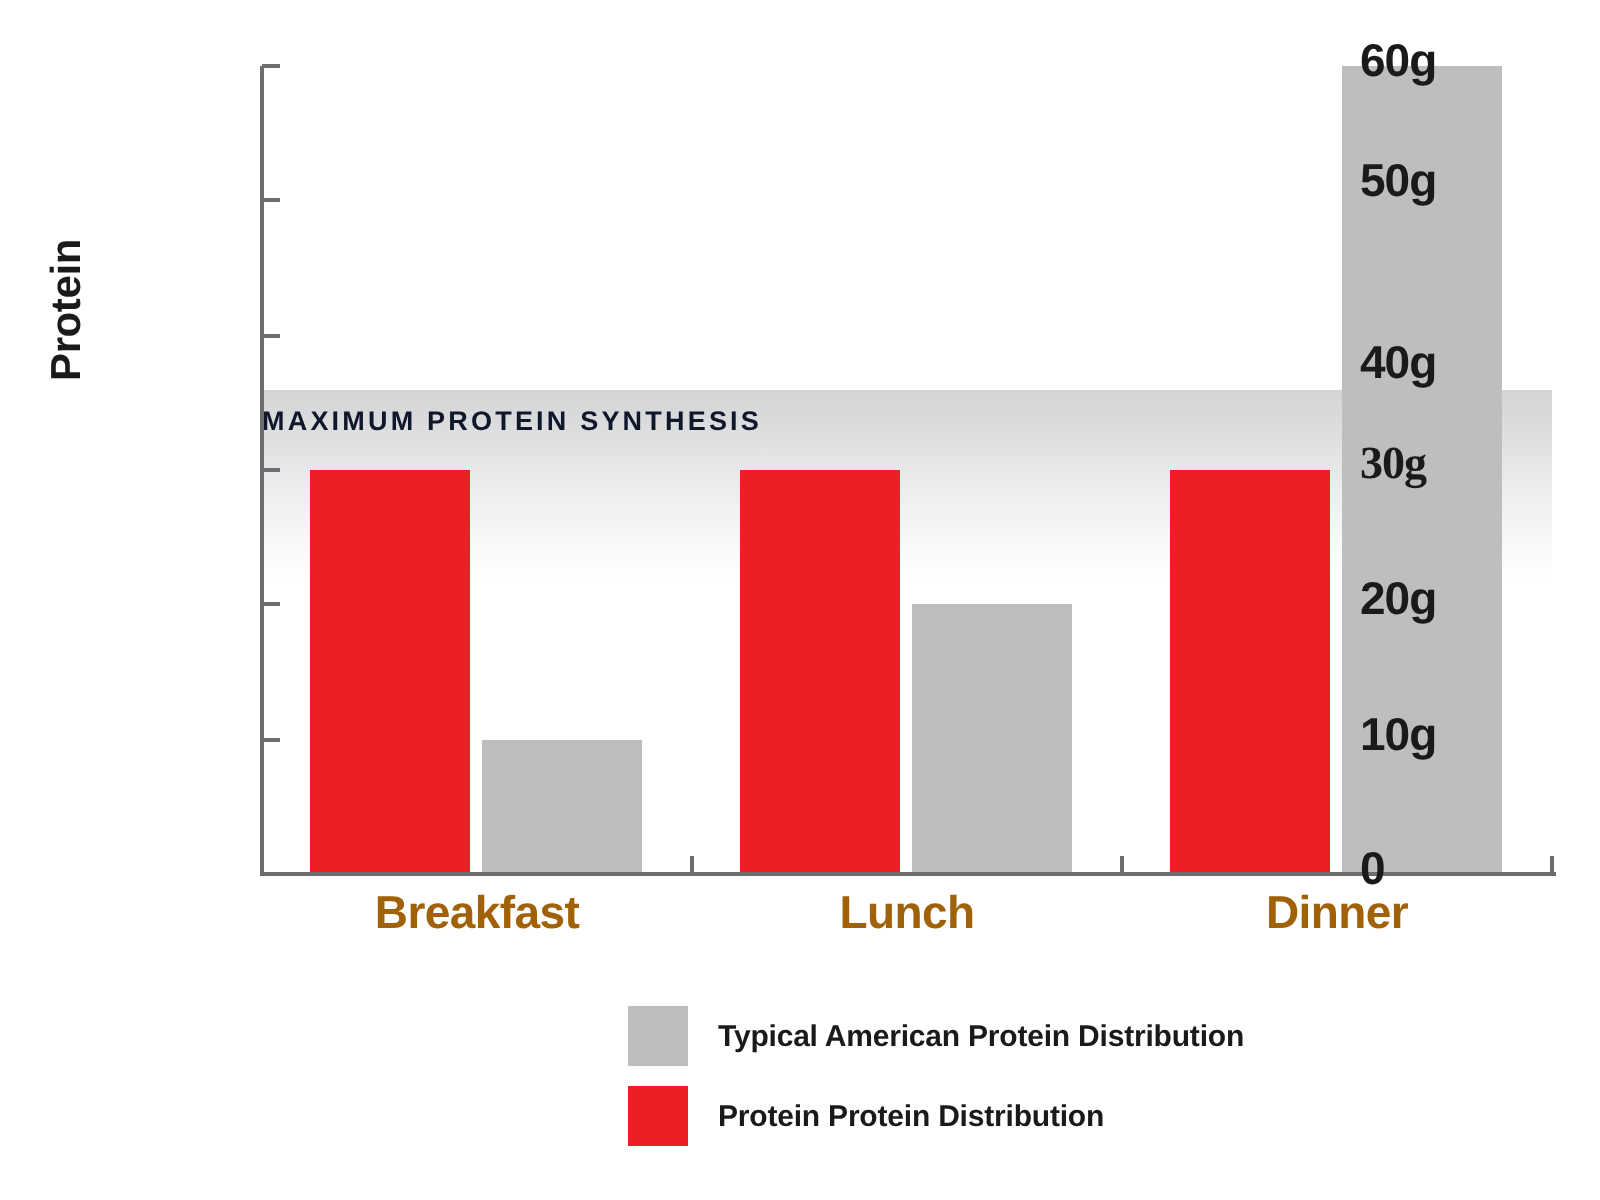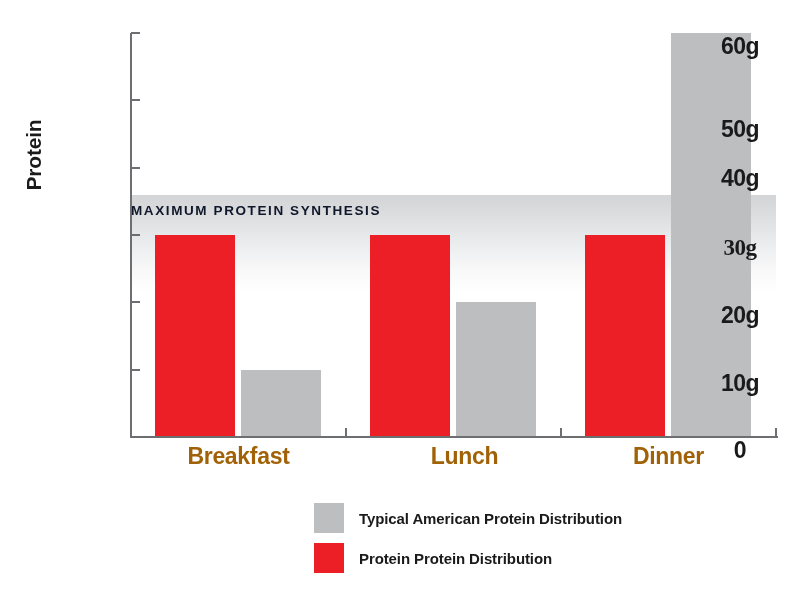--- a/index.html
+++ b/index.html
@@ -63,26 +63,25 @@
     position: absolute;
     left: 131px;
     width: 9px;
     height: 2px;
     background: #6d6e71;
   }
   .y-tick-label {
     position: absolute;
     right: 0;
     width: 120px;
-    text-align: center;
+    text-align: left;
     font-size: 23px;
     font-weight: bold;
     color: #1a1a1a;
     letter-spacing: -0.5px;
-    margin-top: 16px;
   }
 
   
   .x-tick {
     position: absolute;
     top: 428px;
     width: 2px;
     height: 9px;
     background: #6d6e71;
   }
@@ -188,42 +187,42 @@
       <div class="bar bar-typical" style="left: 540px; width: 80px; height: 404px;"></div>
     </div>
 
   <div class="axis-y-line"></div>
   <div class="axis-x-line"></div>
 
   <div id="y-axis-group">
       <div class="y-tick" style="top: 32px;"></div>
       <div class="y-tick-label" style="top: 17px;">60g</div>
       <div class="y-tick" style="top: 99.3333px;"></div>
-      <div class="y-tick-label" style="top: 100px;">50g</div>
+      <div class="y-tick-label" style="top: 77px;">50g</div>
       <div class="y-tick" style="top: 166.667px;"></div>
-      <div class="y-tick-label" style="top: 149px;">40g</div>
+      <div class="y-tick-label" style="top: 168px;">40g</div>
       <div class="y-tick" style="top: 234px;"></div>
       <div class="y-tick-label" style="top: 219px; font-family: Liberation Serif, serif;">30g</div>
       <div class="y-tick" style="top: 301.333px;"></div>
       <div class="y-tick-label" style="top: 286.333px;">20g</div>
       <div class="y-tick" style="top: 368.667px;"></div>
       <div class="y-tick-label" style="top: 353.667px;">10g</div>
       <div class="y-tick" style="top: 436px;"></div>
       <div class="y-tick-label" style="top: 421px;">0</div>
     </div>
 
   <div id="x-ticks-group">
       <div class="x-tick" style="left: 345px;"></div>
       <div class="x-tick" style="left: 560px;"></div>
       <div class="x-tick" style="left: 775px;"></div>
     </div>
 
   <div id="x-labels-group">
       <div class="x-label" style="left: 131px; width: 215px;">Breakfast</div>
-      <div class="x-label" style="left: 357px; width: 215px;">Lunch</div>
+      <div class="x-label" style="left: 346px; width: 215px;">Lunch</div>
       <div class="x-label" style="left: 561px; width: 215px;">Dinner</div>
     </div>
 
   <div class="legend">
     <div class="legend-row">
       <span class="legend-swatch typical"></span>
       <span class="legend-text">Typical American Protein Distribution</span>
     </div>
     <div class="legend-row">
       <span class="legend-swatch optimal"></span>

